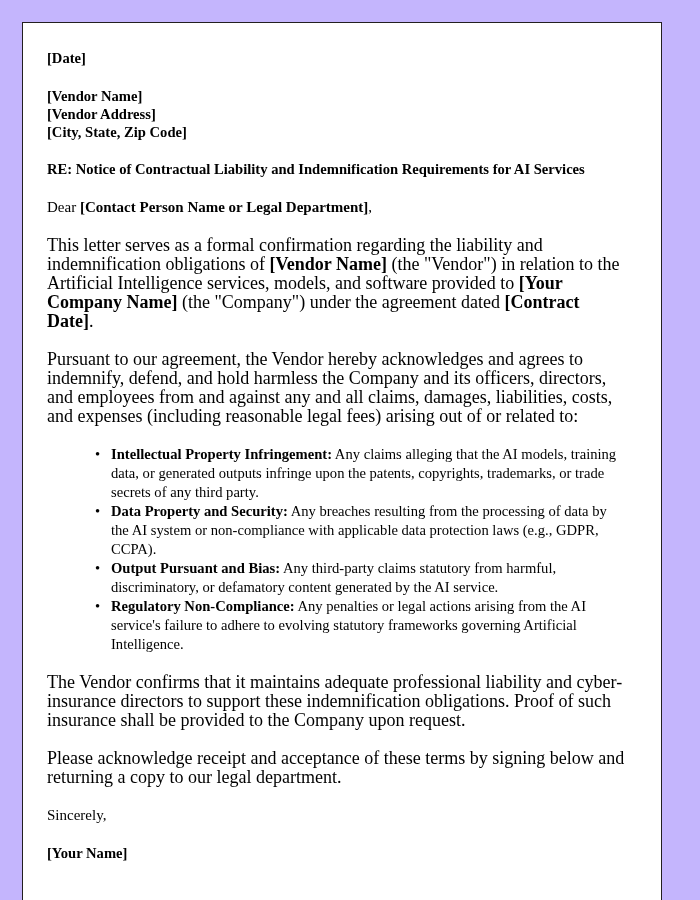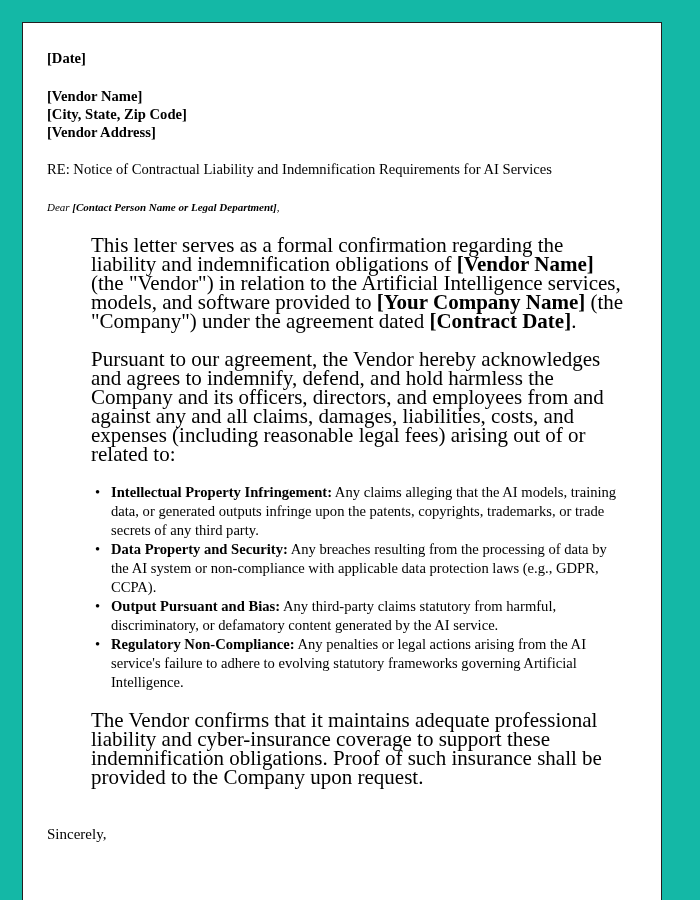--- a/index.html
+++ b/index.html
@@ -12,21 +12,21 @@
     height: 900px;
     overflow: hidden;
     font-family: "Liberation Serif", "DejaVu Serif", serif;
     color: #000000;
   }
 
   .page-viewport {
     position: relative;
     width: 700px;
     height: 900px;
-    background: #14b8a6;
+    background: #c4b5fd;
   }
 
   
   .document-page {
     position: absolute;
     left: 22px;
     top: 22px;
     width: 640px;
     height: 1040px; 
     box-sizing: border-box;
@@ -50,37 +50,35 @@
     line-height: 18px;
   }
 
   .date-line {
     font-weight: bold;
     font-size: 14.6px;
     line-height: 19px;
   }
 
   .subject-line {
-    font-weight: normal;
+    font-weight: bold;
     font-size: 14.6px;
     line-height: 19px;
     max-width: 560px;
   }
 
   .salutation {
-    font-size: 11px;
+    font-size: 15px;
     line-height: 19px;
-    font-style: italic;
   }
 
   .body-para {
-    font-size: 21px;
+    font-size: 18px;
     line-height: 19px;
     max-width: 582px;
-    margin-left: 44px;
   }
 
   ul.indemnity-list {
     margin: 0;
     padding: 0 0 0 0;
     list-style: none;
   }
   ul.indemnity-list > li {
     position: relative;
     margin: 0 0 0 0;
@@ -115,22 +113,22 @@
 <div class="page-viewport">
   <div class="document-page">
     <div class="document-body">
 
       <div class="date-line">[Date]</div>
 
       <div class="spacer-sm"></div>
 
       <div>
         <div class="addr-line">[Vendor Name]</div>
+        <div class="addr-line">[Vendor Address]</div>
         <div class="addr-line">[City, State, Zip Code]</div>
-        <div class="addr-line">[Vendor Address]</div>
       </div>
 
       <div class="spacer-sm"></div>
 
       <div class="subject-line">RE: Notice of Contractual Liability and Indemnification Requirements for AI Services</div>
 
       <div class="spacer-sm"></div>
 
       <div class="salutation"><span>Dear </span><span class="bold">[Contact Person Name or Legal Department]</span><span>,</span></div>
 
@@ -146,27 +144,29 @@
 
       <ul class="indemnity-list">
         <li><span class="bullet-dot">•</span><span class="bold">Intellectual Property Infringement:</span><span> Any claims alleging that the AI models, training data, or generated outputs infringe upon the patents, copyrights, trademarks, or trade secrets of any third party.</span></li>
         <li><span class="bullet-dot">•</span><span class="bold">Data Property and Security:</span><span> Any breaches resulting from the processing of data by the AI system or non-compliance with applicable data protection laws (e.g., GDPR, CCPA).</span></li>
         <li><span class="bullet-dot">•</span><span class="bold">Output Pursuant and Bias:</span><span> Any third-party claims statutory from harmful, discriminatory, or defamatory content generated by the AI service.</span></li>
         <li><span class="bullet-dot">•</span><span class="bold">Regulatory Non-Compliance:</span><span> Any penalties or legal actions arising from the AI service's failure to adhere to evolving statutory frameworks governing Artificial Intelligence.</span></li>
       </ul>
 
       <div class="spacer-sm"></div>
 
-      <div class="body-para">The Vendor confirms that it maintains adequate professional liability and cyber-insurance coverage to support these indemnification obligations. Proof of such insurance shall be provided to the Company upon request.</div>
+      <div class="body-para">The Vendor confirms that it maintains adequate professional liability and cyber-insurance directors to support these indemnification obligations. Proof of such insurance shall be provided to the Company upon request.</div>
 
       <div class="spacer-sm"></div>
 
+      <div class="body-para">Please acknowledge receipt and acceptance of these terms by signing below and returning a copy to our legal department.</div>
 
       <div class="spacer-sm"></div>
 
       <div class="closing">Sincerely,</div>
 
       <div class="spacer-sm"></div>
 
+      <div class="signature-name">[Your Name]</div>
 
     </div>
   </div>
 </div>
 
 </body></html>

